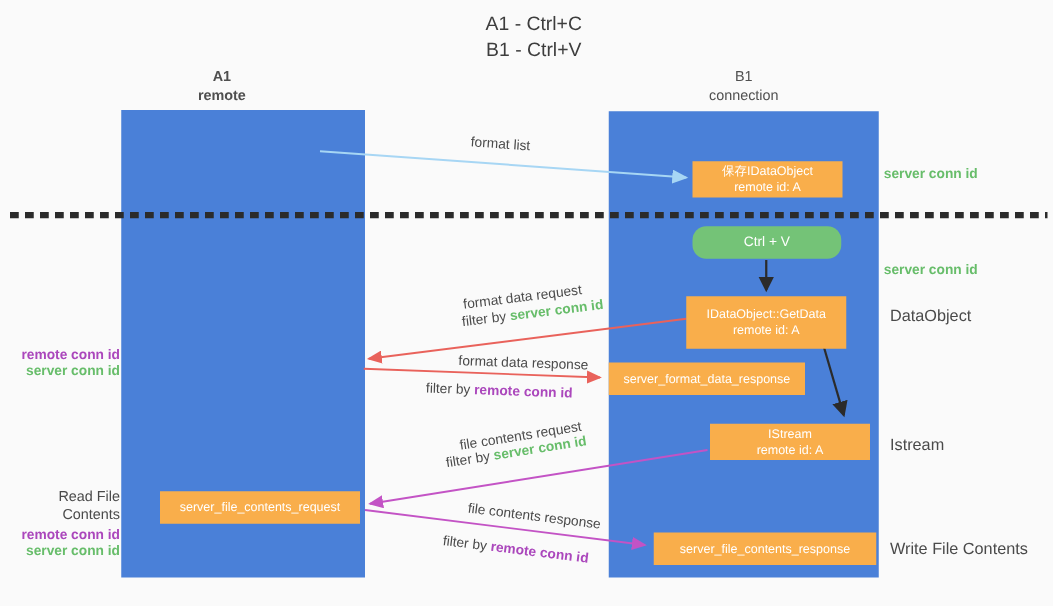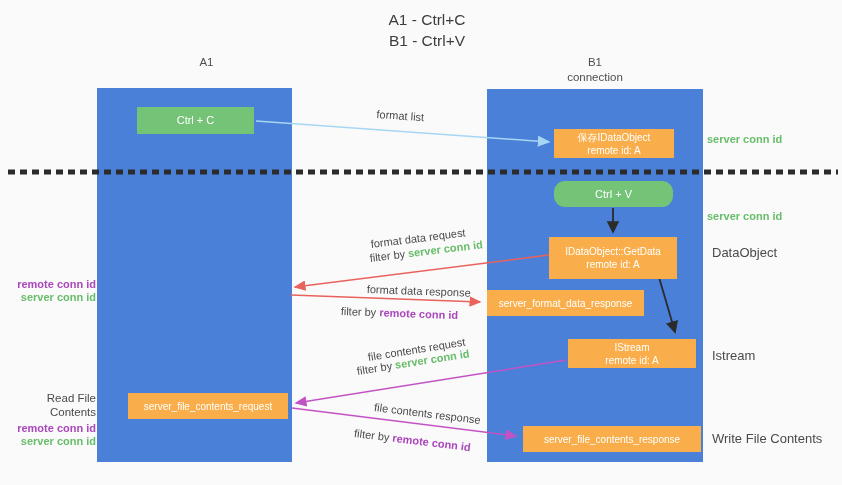--- a/index.html
+++ b/index.html
@@ -37,22 +37,23 @@
 </head>
 <body>
 
 <div class="canvas">
 
   <div class="title">
     <div>A1 - Ctrl+C</div>
     <div>B1 - Ctrl+V</div>
   </div>
 
-  <div class="col-header" style="left:109px;top:55px;width:195px;">
+  <div class="col-header" style="left:80px;top:55px;width:195px;font-weight:bold;">
     <div>A1</div>
+    <div>remote</div>
   </div>
   <div class="col-header" style="left:487px;top:55px;width:216px;">
     <div>B1</div>
     <div>connection</div>
   </div>
 
   <div class="col" style="left:97px;top:88px;width:195px;height:374px;"></div>
   <div class="col" style="left:487px;top:89px;width:216px;height:373px;"></div>
 
   <svg class="overlay" width="842" height="485" viewBox="0 0 842 485">
@@ -73,23 +74,20 @@
     <line x1="8" y1="172" x2="838" y2="172" stroke-width="5" stroke-dasharray="7 5" class="divider"></line>
     <line x1="256" y1="121" x2="549" y2="142" stroke-width="1.6" class="arrow-blue" marker-end="url(#m-blue)"></line>
     <line x1="613" y1="208" x2="613" y2="232" stroke-width="1.8" class="arrow-black" marker-end="url(#m-black)"></line>
     <line x1="656" y1="267" x2="675" y2="332" stroke-width="1.8" class="arrow-black" marker-end="url(#m-black)"></line>
     <line x1="549" y1="255" x2="295" y2="287" stroke-width="1.5" class="arrow-red" marker-end="url(#m-red)"></line>
     <line x1="291" y1="295" x2="480" y2="302" stroke-width="1.5" class="arrow-red" marker-end="url(#m-red)"></line>
     <line x1="566" y1="360" x2="296" y2="403" stroke-width="1.5" class="arrow-mag" marker-end="url(#m-mag)"></line>
     <line x1="292" y1="408" x2="516" y2="436" stroke-width="1.5" class="arrow-mag" marker-end="url(#m-mag)"></line>
   </svg>
 
-  <div class="box box-green" style="left:137px;top:107px;width:117px;height:27px;">
-    <div>Ctrl + C</div>
-  </div>
   <div class="box box-orange" style="left:554px;top:129px;width:120px;height:29px;">
     <div>保存IDataObject</div>
     <div>remote id: A</div>
   </div>
   <div class="box box-green" style="left:554px;top:181px;width:119px;height:26px;border-radius:11px;">
     <div>Ctrl + V</div>
   </div>
   <div class="box box-orange" style="left:549px;top:237px;width:128px;height:42px;">
     <div>IDataObject::GetData</div>
     <div>remote id: A</div>

